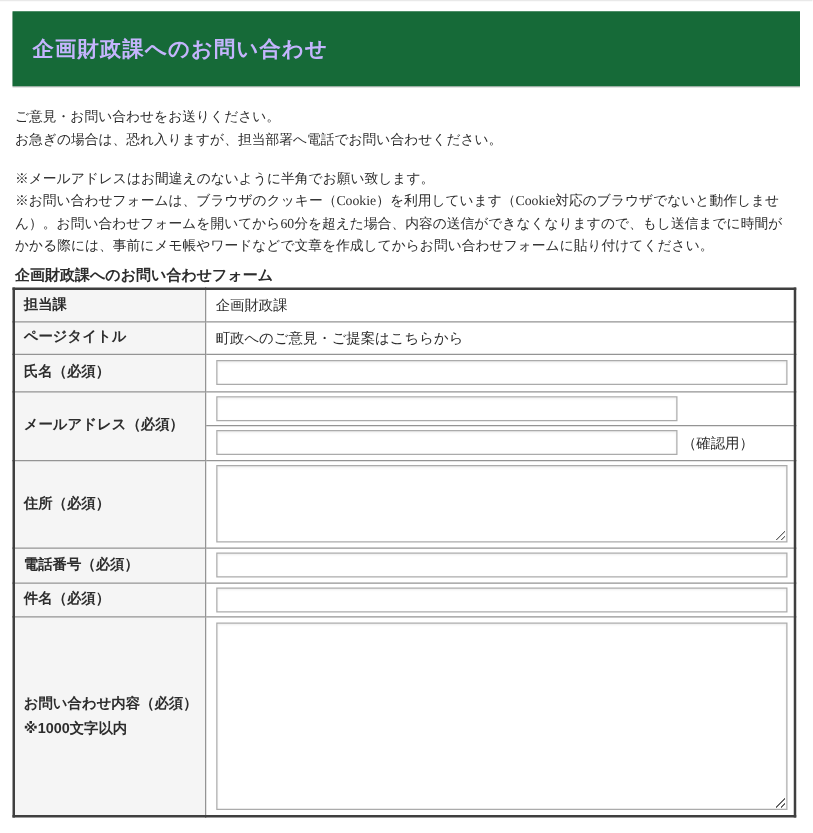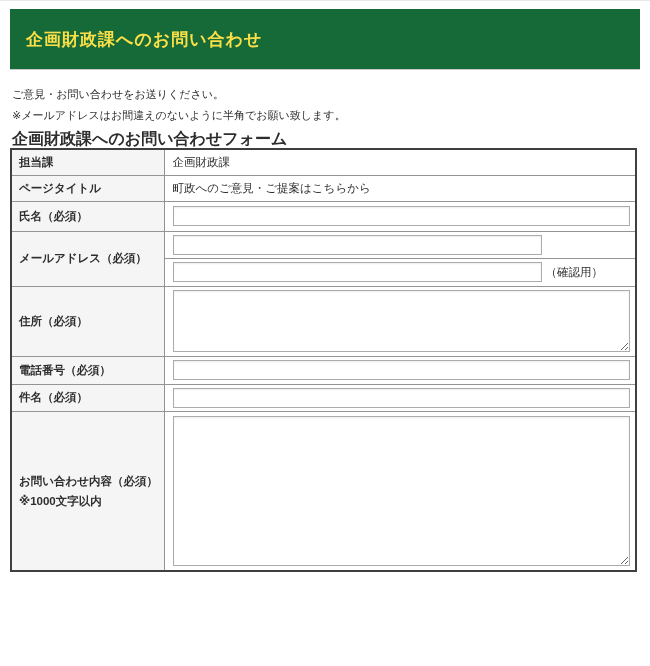--- a/index.html
+++ b/index.html
@@ -29,25 +29,26 @@
     font-weight:bold;
     padding-left:16px;
     letter-spacing:1px;
   }
   .text-block{
     margin:16px 13px 0 12px;
     font-size:11px;
     line-height:18px;
   }
   .notes-block{
-    margin-top:3px;
+    margin-top:13px;
+    font-family:Liberation Serif, serif;
   }
   .form-title{
     margin:8px 0 3px 12px;
-    font-size:16px;
+    font-size:12px;
     line-height:13px;
     font-weight:bold;
   }
   table.contact{
     border-collapse:collapse;
     table-layout:fixed;
     margin-left:10px;
     width:627px;
     border:2px solid var(--border-outer);
   }
@@ -103,29 +104,31 @@
     font-size:11.5px;
     margin-left:4px;
     vertical-align:middle;
   }
   .msg-label-line{line-height:20px;}
 </style>
 </head>
 <body>
 
 <div class="banner" style="background: rgb(22, 106, 56);">
-  <span class="banner-title" style="color: #fde047;">企画財政課へのお問い合わせ</span>
+  <span class="banner-title" style="color: #c4b5fd;">企画財政課へのお問い合わせ</span>
 </div>
 
 <div class="text-block">
   <div>ご意見・お問い合わせをお送りください。</div>
+  <div>お急ぎの場合は、恐れ入りますが、担当部署へ電話でお問い合わせください。</div>
 </div>
 
 <div class="text-block notes-block">
   <div>※メールアドレスはお間違えのないように半角でお願い致します。</div>
+  <div>※お問い合わせフォームは、ブラウザのクッキー（Cookie）を利用しています（Cookie対応のブラウザでないと動作しません）。お問い合わせフォームを開いてから60分を超えた場合、内容の送信ができなくなりますので、もし送信までに時間がかかる際には、事前にメモ帳やワードなどで文章を作成してからお問い合わせフォームに貼り付けてください。</div>
 </div>
 
 <div class="form-title">企画財政課へのお問い合わせフォーム</div>
 
 <table class="contact">
   <tbody>
       <tr class="rh26">
     <td class="lbl">担当課</td>
     <td class="val">企画財政課</td>
   </tr>

